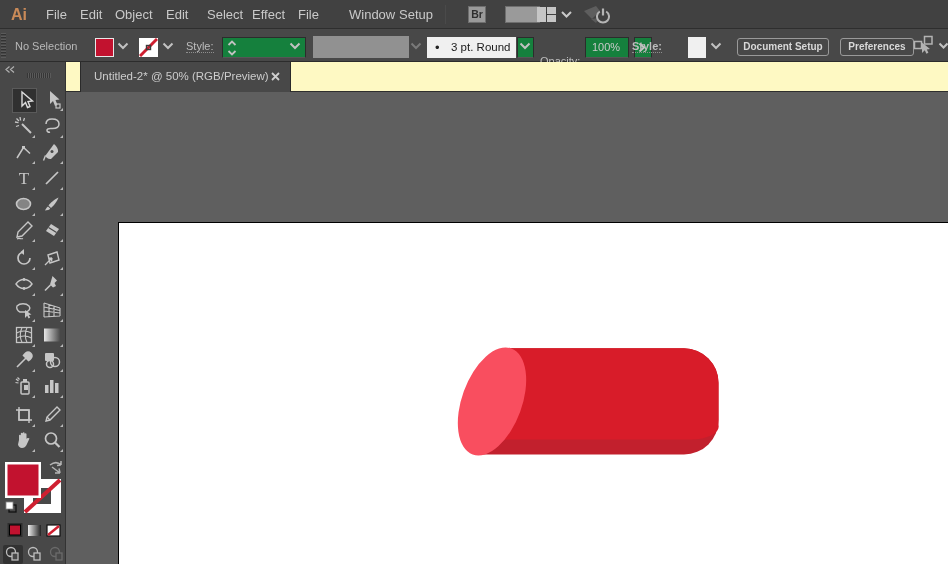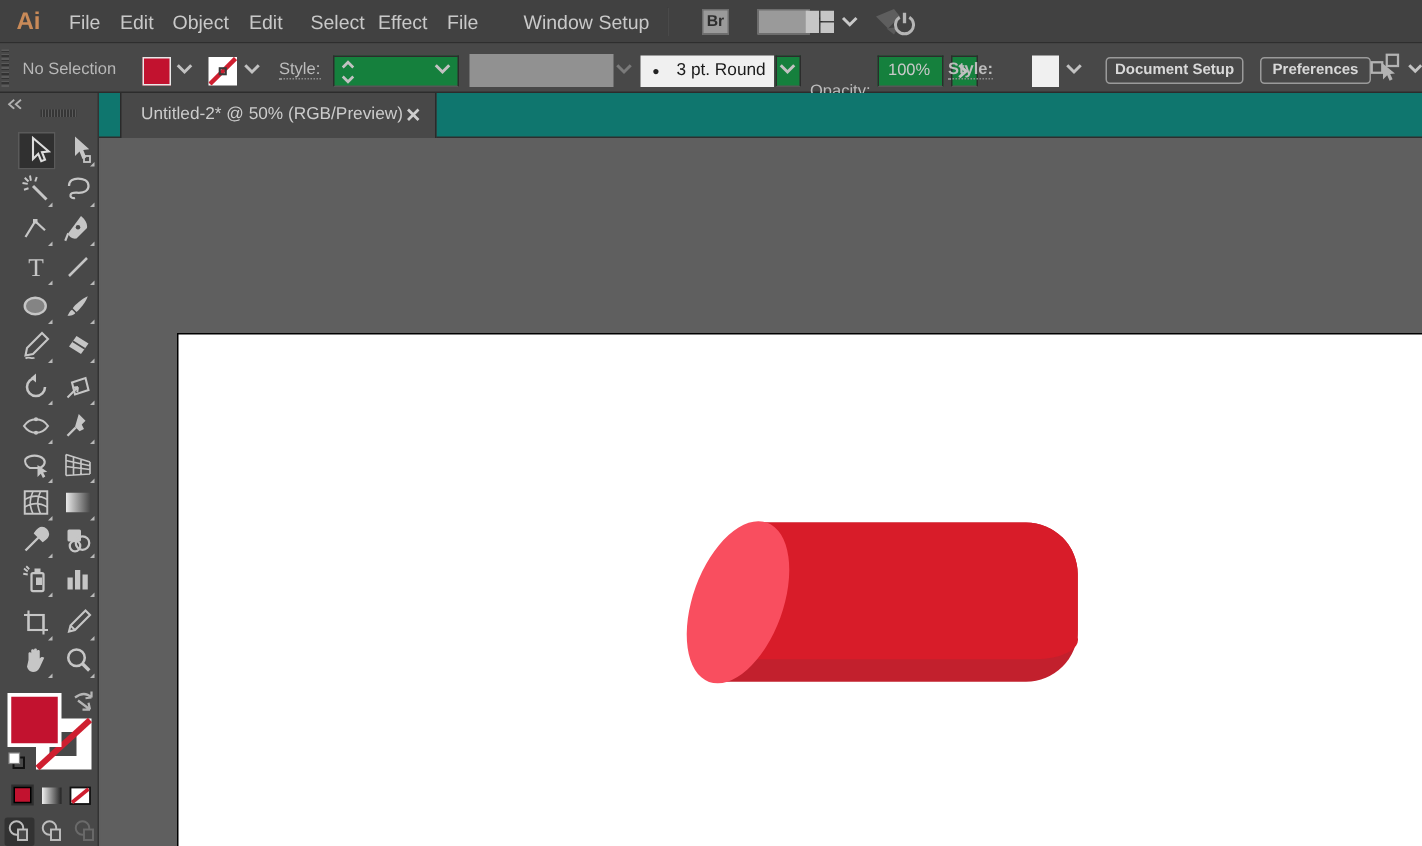--- a/index.html
+++ b/index.html
@@ -18,21 +18,21 @@
   #controlbar { left:0; top:29px; width:948px; height:33px; background:#484848; border-bottom:1px solid #2c2c2c; }
   #cgrip { left:1px; top:4px; width:5px; height:25px;
     background:repeating-linear-gradient(to bottom,#5a5a5a 0 1px,#333 1px 2px,#484848 2px 3px); }
   .clabel { font-size:11px; color:#bdbdbd; border-bottom:1px dotted #8e8e8e; }
   .swatch { top:9px; width:19px; height:19px; }
   .darkfield { background:#15803d; border:1px solid #2c2c2c; border-bottom-color:#565656; }
   .whitefield { background:#f0f0f0; }
   .cbtn { top:9px; height:18px; border:1px solid #9a9a9a; border-radius:3px; color:#d8d8d8; font-size:10px; font-weight:bold; text-align:center; line-height:16px; white-space:nowrap; }
 
   
-  #tabbar { left:66px; top:62px; width:882px; height:30px; background:#0f766e; border-bottom:1px solid #2e2e2e; }
+  #tabbar { left:66px; top:62px; width:882px; height:30px; background:#fef9c3; border-bottom:1px solid #2e2e2e; }
   #tab { left:14px; top:0px; width:211px; height:30px; background:#484848; border-left:1px solid #2a2a2a; border-right:1px solid #2a2a2a; }
   #tab span.title { position:absolute; left:13px; top:8px; font-size:11.5px; color:#cccccc; }
 
   
   #toolbar { left:0; top:62px; width:66px; height:502px; background:#484848; border-right:1px solid #333; }
   #tb-grip { left:27px; top:11px; width:24px; height:5px;
      background:repeating-linear-gradient(to right,#363636 0 1px,#5a5a5a 1px 2px); }
   .tool { position:absolute; width:25px; height:25px; }
   .tool svg { position:absolute; left:2px; top:1px; }
   .tool.sel { background:#303030; border:1px solid #5a5a5a; }

